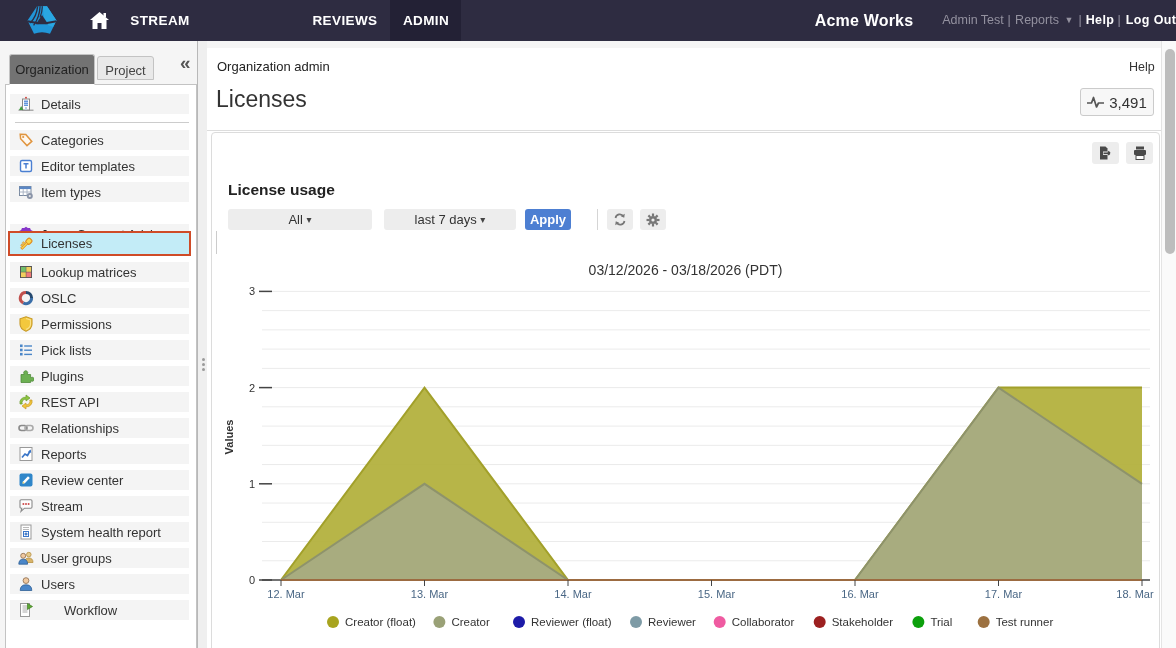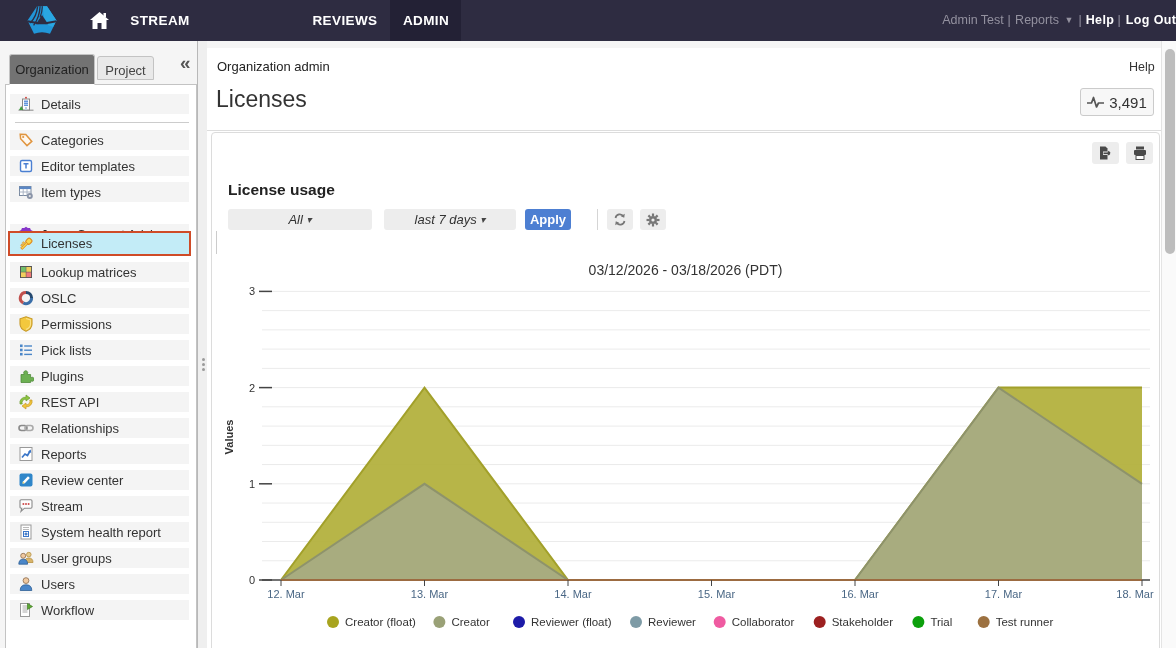--- a/index.html
+++ b/index.html
@@ -22,21 +22,21 @@
 .mrow .mi { width:16px; height:16px; margin-left:8px; margin-right:7px; flex:none; }
 #gutter { position:absolute; left:197px; top:41px; width:10px; height:607px; background:#efefef; border-left:1px solid #b8b8b8; }
 .gdot { position:absolute; left:4px; width:3px; height:3px; background:#9a9a9a; border-radius:50%; }
 
 
 #main { position:absolute; left:207px; top:48px; width:954px; height:600px; background:#fff; }
 #hdrline { position:absolute; left:207px; top:130px; width:954px; height:1px; background:#ddd; }
 #badge { position:absolute; left:1080px; top:88px; width:74px; height:28px; background:#f7f7f7; border:1px solid #cbcbcb; border-radius:3px; display:flex; align-items:center; justify-content:center; gap:5px; font-size:15px; color:#333; }
 #panel { position:absolute; left:211px; top:132px; width:949px; height:526px; background:#fff; border:1px solid #dcdcdc; border-radius:4px 4px 0 0; }
 .icobtn { position:absolute; width:27px; height:22px; background:#ededed; border-radius:3px; display:flex; align-items:center; justify-content:center; }
-.dd { position:absolute; top:209px; height:21px; background:#ededed; border-radius:3px; text-align:center; font-size:13px; color:#333; line-height:21px;font-style:italic; }
+.dd { position:absolute; top:209px; height:21px; background:#ededed; border-radius:3px; text-align:center; font-size:13px; color:#333; line-height:21px; }
 #applybtn { position:absolute; left:525px; top:209px; width:46px; height:21px; background:#4d7fd2; border-radius:3px; color:#fff; font-weight:bold; font-size:13px; text-align:center; line-height:21px; }
 
 
 #sbar { position:absolute; left:1161px; top:41px; width:15px; height:607px; background:#fafafa; border-left:1px solid #e4e4e4; }
 #sthumb { position:absolute; left:1165px; top:49px; width:10px; height:205px; background:#bdbdbd; border-radius:5px; }
 </style>
 </head>
 <body>
 
 <div id="nav">
@@ -53,20 +53,21 @@
       <path d="M17.4 3.2 Q17.2 9 15 14.5" stroke="#2e2c41" stroke-width="1.2" fill="none"></path>
     </g>
   </svg>
   <svg class="abs" style="left:90px;top:12px" width="19" height="17" viewBox="0 0 19 17">
     <path d="M9.5 0 L19 8 L16.5 8 L16.5 17 L11.5 17 L11.5 11 L7.5 11 L7.5 17 L2.5 17 L2.5 8 L0 8 Z" fill="#fff"></path>
     <rect x="13.5" y="1" width="2.5" height="4" fill="#fff"></rect>
   </svg>
   <span class="navlink" style="left:160px">STREAM</span>
   <span class="navlink" style="left:345px">REVIEWS</span>
   <span class="navlink" style="left:426px">ADMIN</span>
+  <span class="navlink" style="left:864px;font-size:16px;letter-spacing:.2px">Acme Works</span>
   <span class="navlink navgray" style="left:973px;font-size:12.5px">Admin Test</span>
   <span class="navlink navgray" style="left:1009px;font-size:12.5px">|</span>
   <span class="navlink navgray" style="left:1037px;font-size:12.5px">Reports</span>
   <span class="navlink navgray" style="left:1069px;font-size:9px">▼</span>
   <span class="navlink navgray" style="left:1080px;font-size:12.5px">|</span>
   <span class="navlink" style="left:1100px;font-size:12.5px">Help</span>
   <span class="navlink navgray" style="left:1119px;font-size:12.5px">|</span>
   <span class="navlink" style="left:1151px;font-size:12.5px">Log Out</span>
 </div>
 
@@ -234,21 +235,21 @@
         </svg></span>
       <span>User groups</span>
     </div>
     <div class="mrow" style="top: 574px;">
       <span class="mi"><svg width="16" height="16" viewBox="0 0 16 16">
           <circle cx="8" cy="4.6" r="2.9" fill="#f0c9a0" stroke="#8a6a4a" stroke-width="0.8"></circle>
           <path d="M2.2 14.5 Q2.2 8.8 8 8.8 Q13.8 8.8 13.8 14.5 Z" fill="#4a86c8" stroke="#2f5f96" stroke-width="0.8"></path>
         </svg></span>
       <span>Users</span>
     </div>
-    <div class="mrow" style="top: 600px;">
+    <div class="mrow" style="top: 600px; gap: 23px;">
       <span class="mi"><svg width="16" height="16" viewBox="0 0 16 16">
           <rect x="2.5" y="1.5" width="9" height="13" fill="#fff" stroke="#999"></rect>
           <g stroke="#aaa">
             <line x1="4.5" y1="4" x2="9.5" y2="4"></line>
             <line x1="4.5" y1="6" x2="9.5" y2="6"></line>
             <line x1="4.5" y1="8" x2="9.5" y2="8"></line>
             <line x1="4.5" y1="10" x2="9.5" y2="10"></line>
           </g>
           <path d="M9.5 1.5 L14.5 4.5 L9.5 7.5 Z" fill="#5aa832" stroke="#3f7a20" stroke-width="0.7"></path>
         </svg></span>

